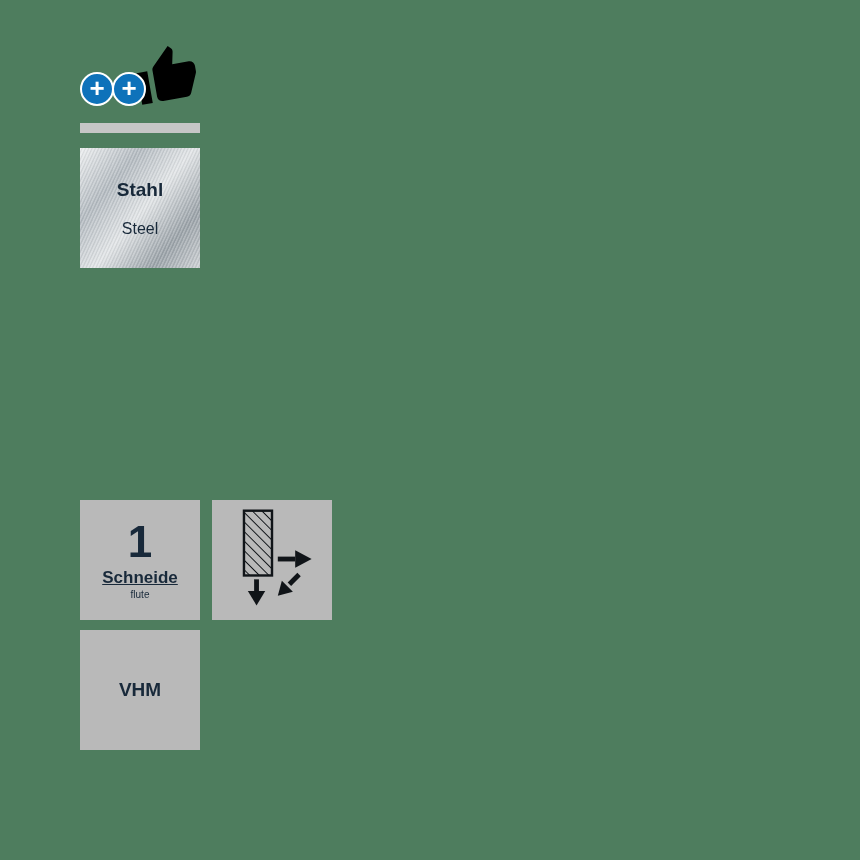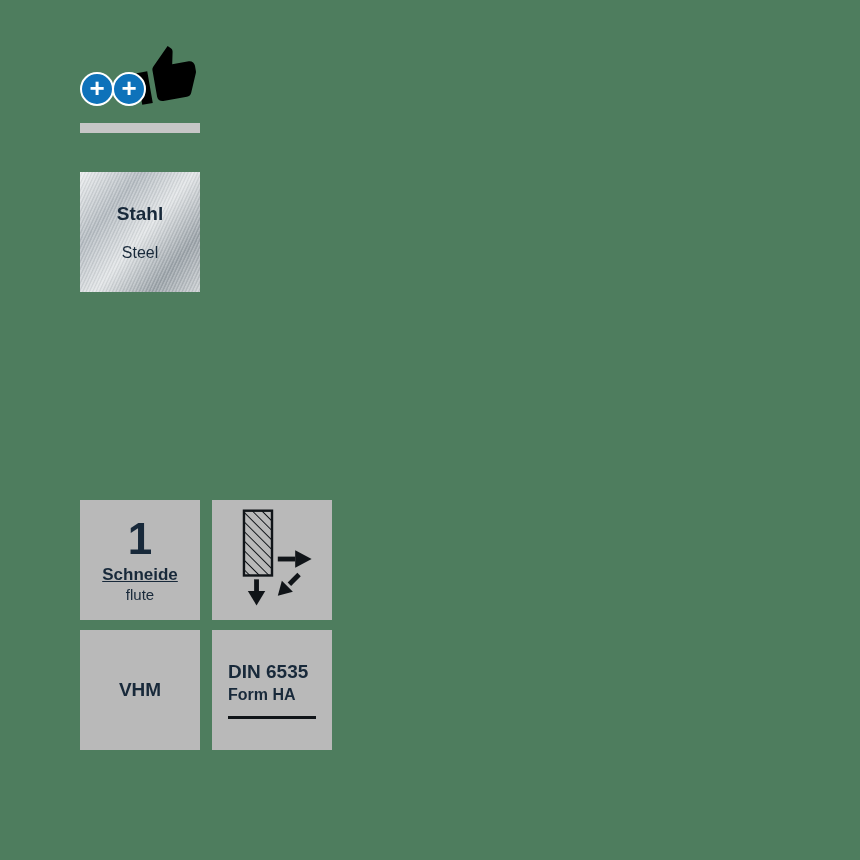--- a/index.html
+++ b/index.html
@@ -25,36 +25,36 @@
   .plus-circle.c2 { left:112px; top:72px; }
 
   .divider-bar { position:absolute; left:80px; top:123px; width:120px; height:10px; background:#c6c6c6; }
 
   
   .tile {
     position:absolute; width:120px; height:120px; background:#b9b9b9;
     display:flex; flex-direction:column; align-items:center; justify-content:center;
     color:#18293a; text-align:center;
   }
-  .tile--material { left:80px; top:172px;
+  .tile--material { left:80px; top:148px;
     background:
       repeating-linear-gradient(115deg, rgba(255,255,255,0.20) 0px, rgba(255,255,255,0.20) 1px, rgba(40,45,50,0.08) 2px, rgba(255,255,255,0.02) 3px),
       linear-gradient(130deg, #eef0f1 0%, #b3bac0 28%, #e2e5e7 52%, #99a1a7 78%, #cdd1d4 100%);
   }
   .tile--flute   { left:80px;  top:500px; }
   .tile--icon    { left:212px; top:500px; }
   .tile--carbide { left:80px;  top:630px; }
   .tile--din     { left:212px; top:630px; }
 
   .material-title { font-size:19px; font-weight:bold; }
   .material-sub   { font-size:16px; margin-top:19px; }
 
   .flute-count { font-size:44px; font-weight:bold; line-height:1.0; }
   .flute-label { font-size:17px; font-weight:bold; margin-top:4px;text-decoration:underline; }
-  .flute-sub   { font-size:15px; margin-top:1px; }
+  .flute-sub   { font-size:10px; margin-top:1px; }
 
   .carbide-label { font-size:19px; font-weight:bold; }
 
   .din-block { text-align:left; }
   .din-line1 { font-size:19px; font-weight:bold; }
   .din-line2 { font-size:16px; font-weight:bold; margin-top:3px; }
   .shank-form-line { width:88px; height:3px; background:#101418; margin-top:12px; }
 
   .cap-svg { width:116px; height:116px; display:block; }
 </style>
@@ -104,21 +104,14 @@
 
       <line x1="88" y1="75" x2="78" y2="85" stroke="#101418" stroke-width="5"></line>
       <polygon points="66,97 81.6,92.8 70.2,81.4" fill="#101418"></polygon>
     </svg>
   </div>
 
   <div class="tile tile--carbide">
     <div class="carbide-label">VHM</div>
   </div>
 
-  <div class="tile tile--din">
-    <div class="din-block">
-      <div class="din-line1">DIN 6535</div>
-      <div class="din-line2">Form HA</div>
-      <div class="shank-form-line"></div>
-    </div>
-  </div>
 
 </div>
 
 </body></html>

